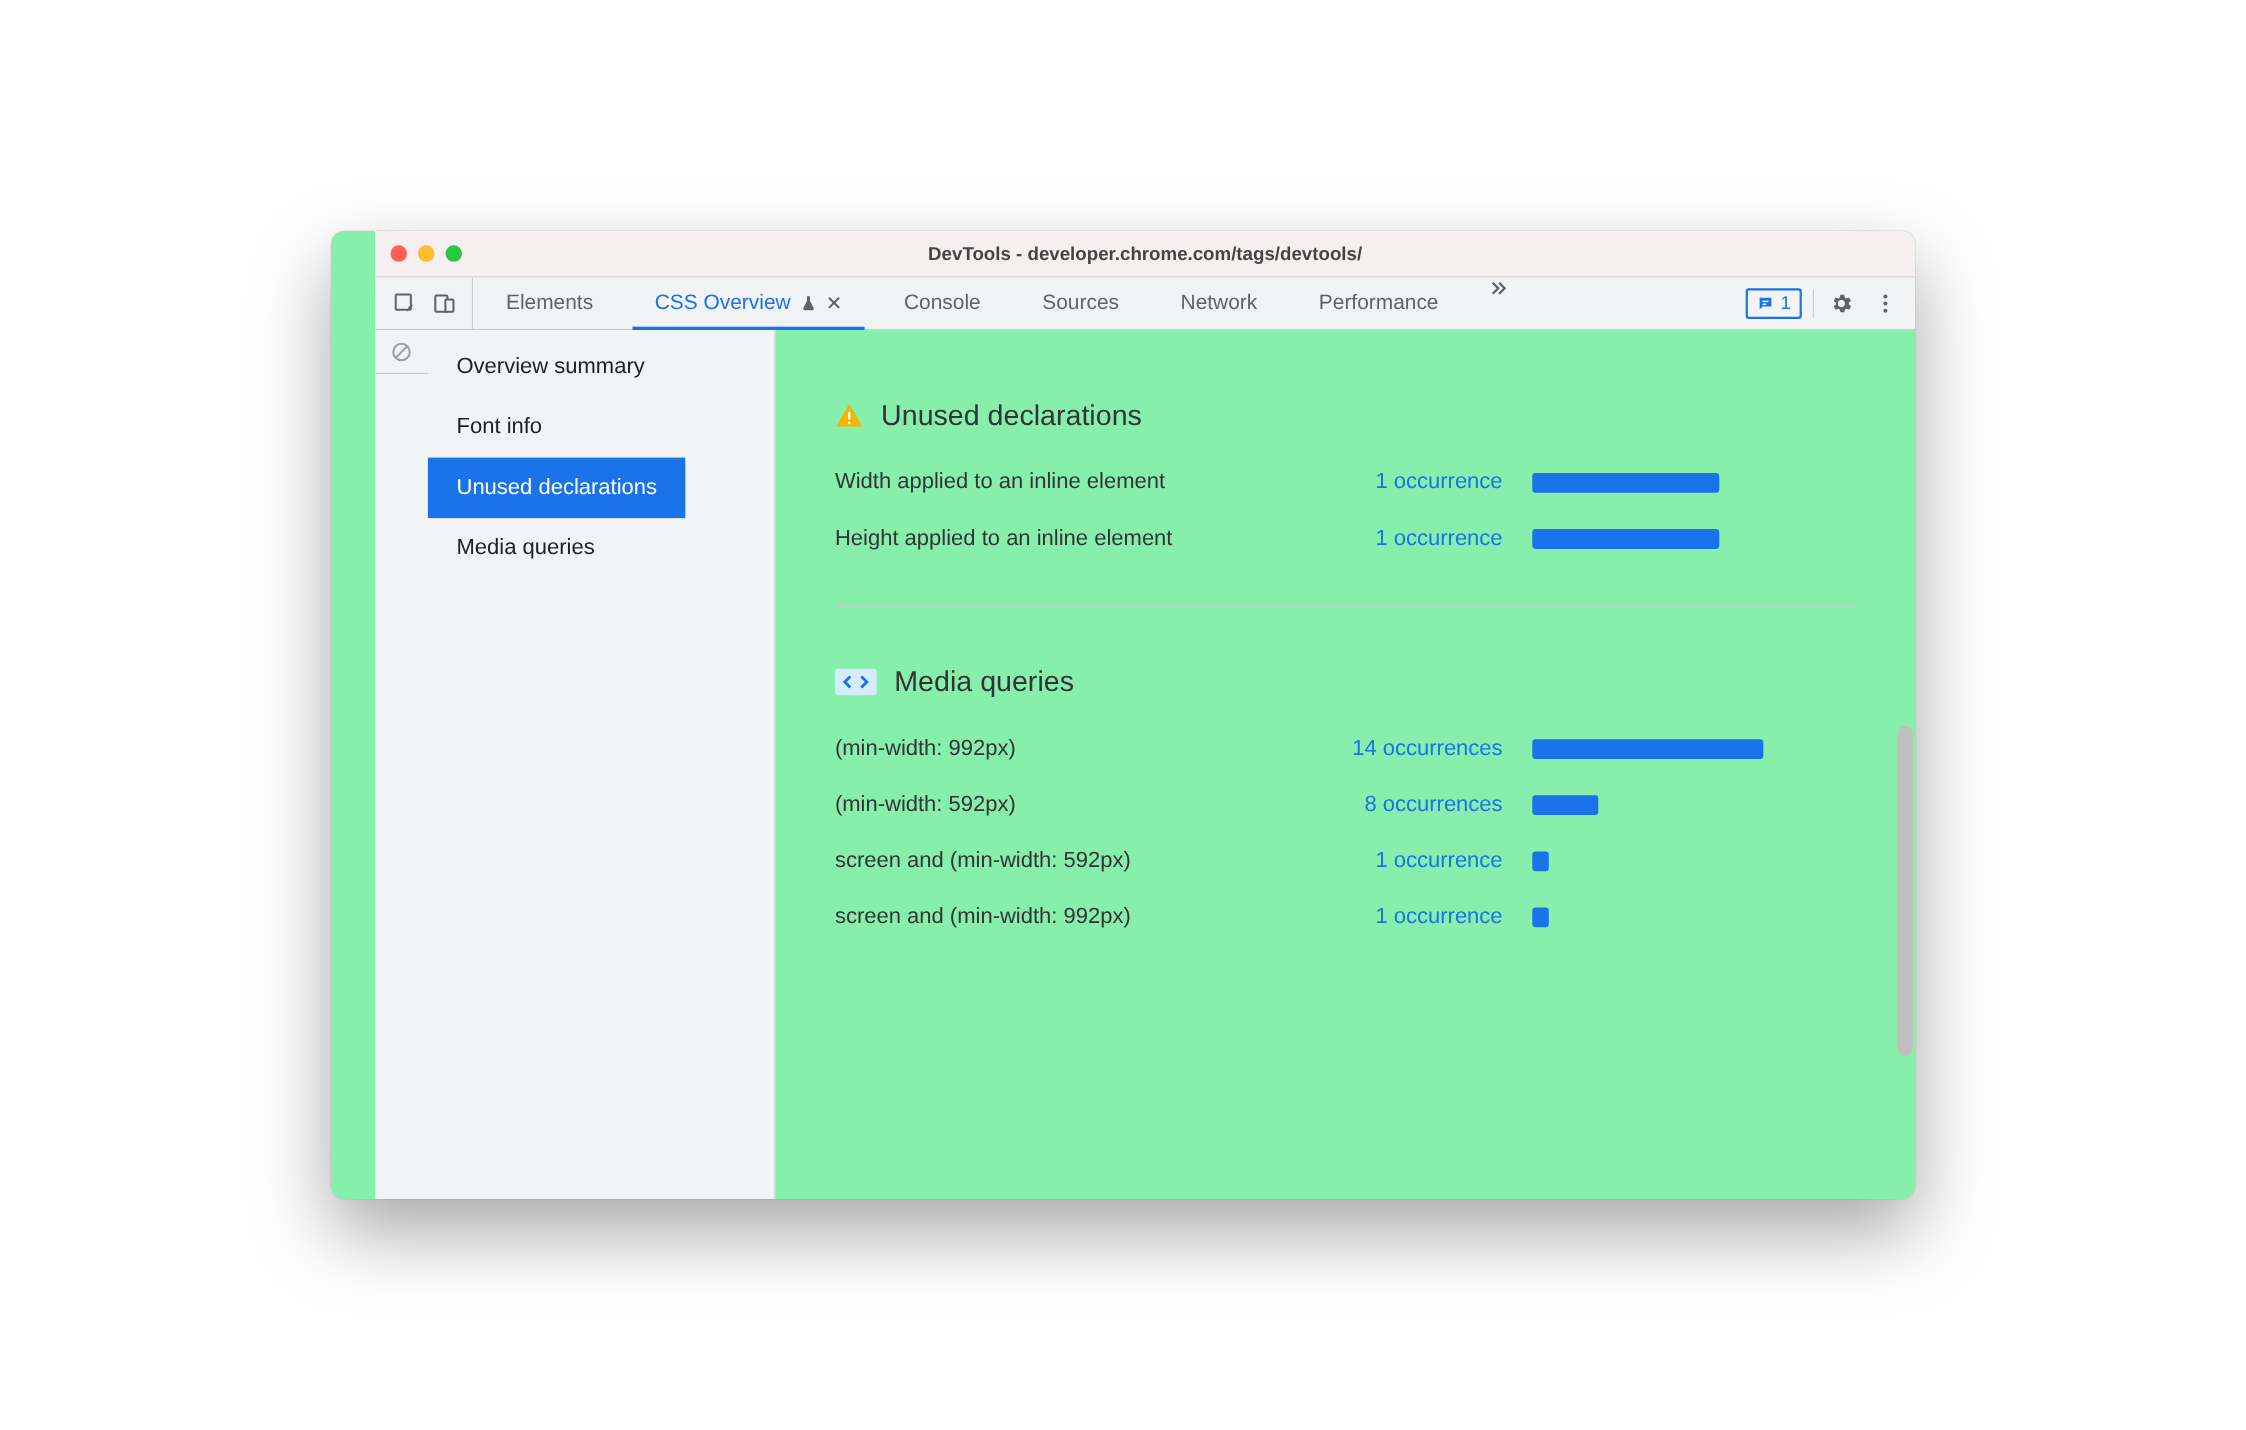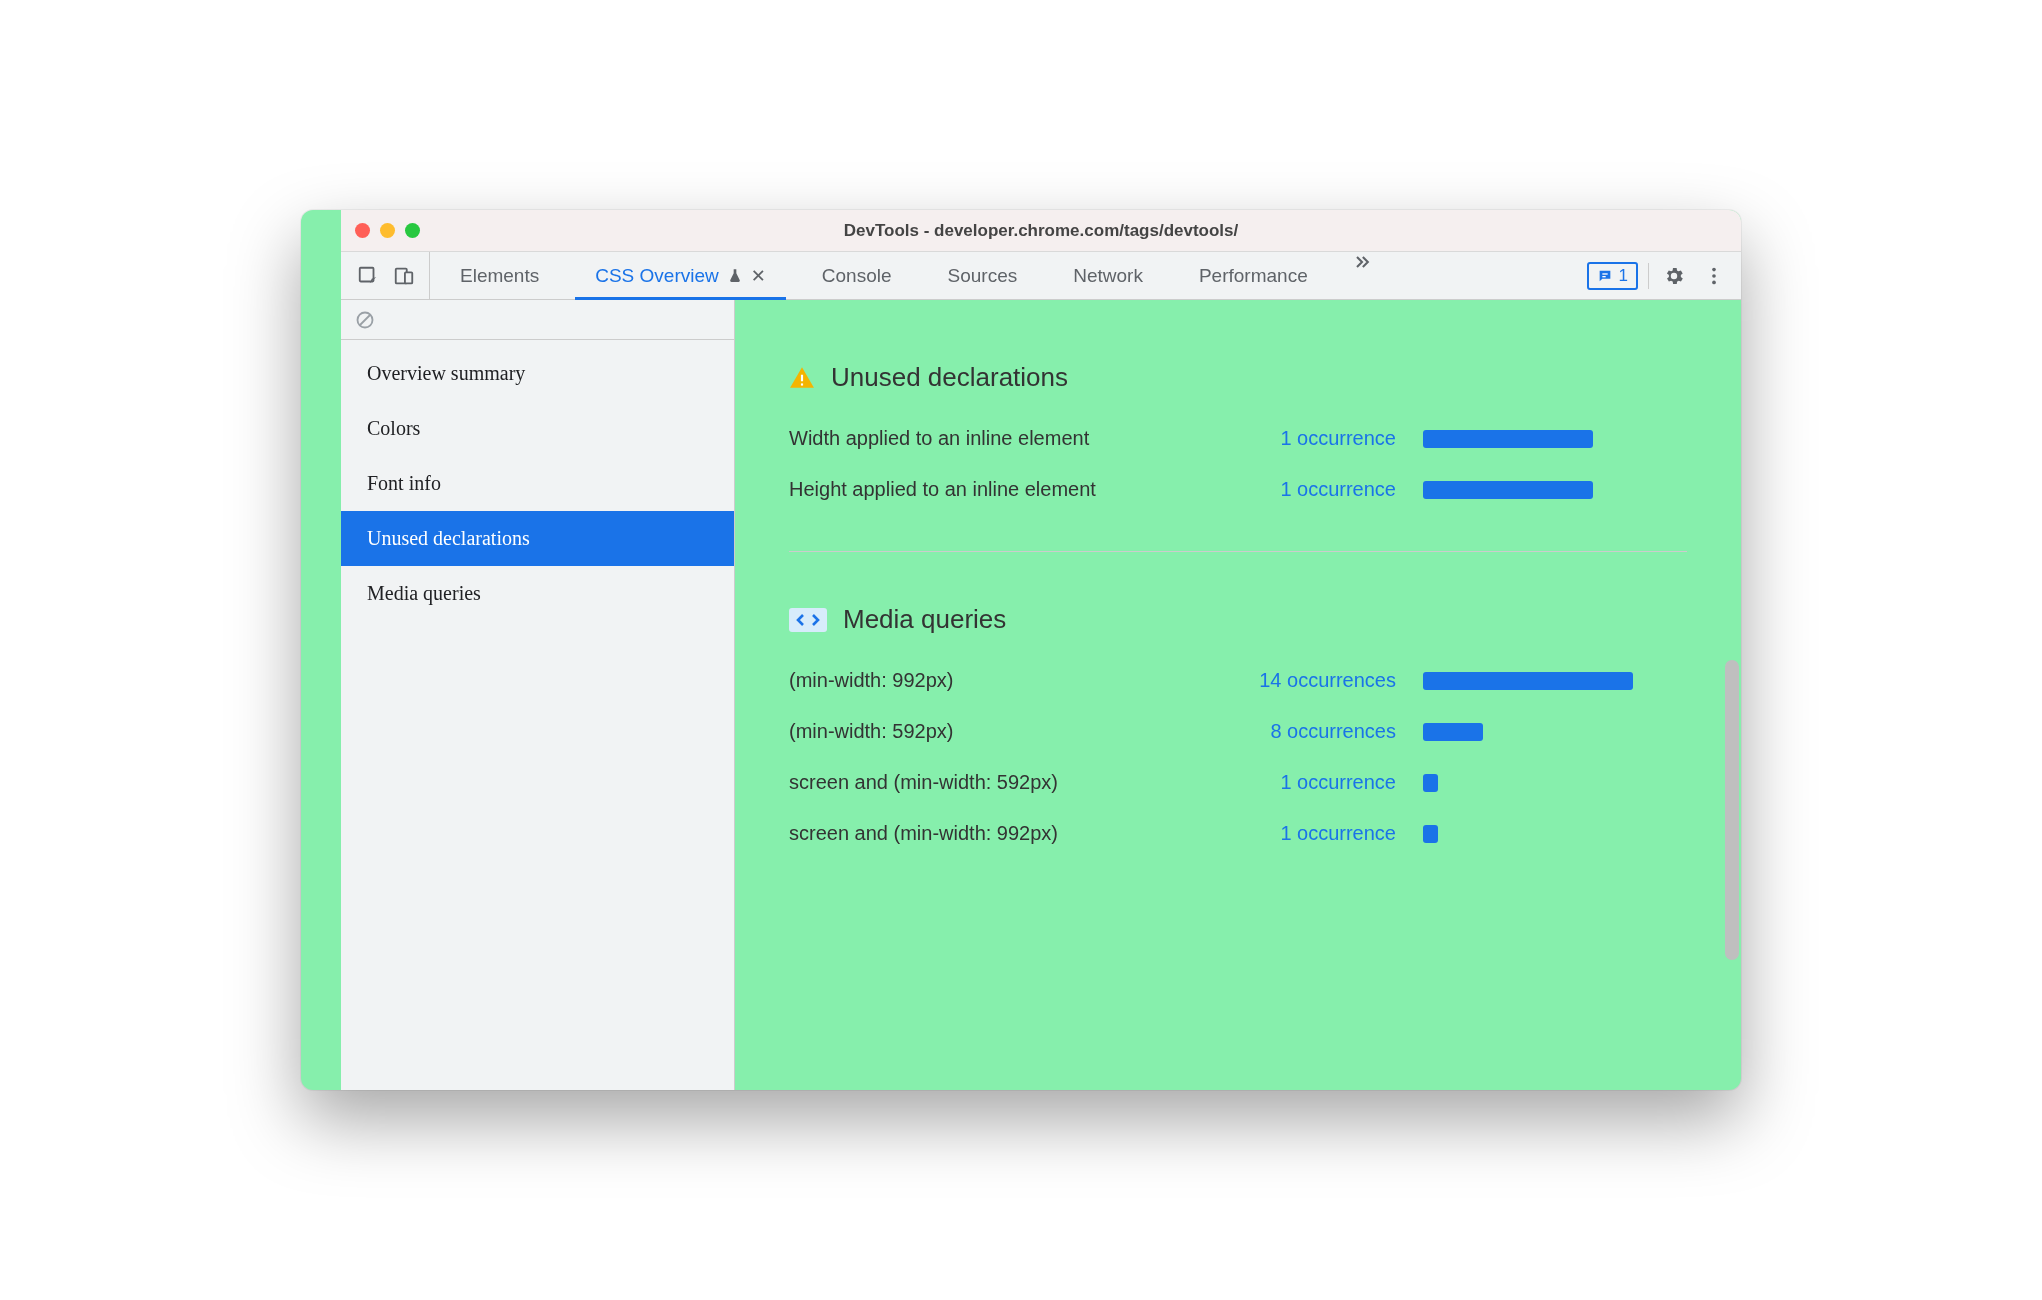--- a/index.html
+++ b/index.html
@@ -81,24 +81,23 @@
   .pill {
     display:flex; align-items:center; gap:6px;
     border:2px solid #1a73e8; border-radius:3px;
     color:#1a73e8; padding:2px 8px; font-size:17px; font-weight:500;
   }
   .divider-v { width:1px; height:26px; background:#ccc; }
   .gear, .kebab { color:#5f6368; }
 
   .content { flex:1; display:flex; overflow:hidden; }
   .sidebar {
-    width:394px; background:#f1f3f4; border-right:1px solid #ccc;
-    display:flex; flex-direction:column;
+    width:364px; background:#f1f3f4; border-right:1px solid #ccc;
+    display:flex; flex-direction:row;
     overflow:hidden;
-    font-family:Liberation Serif, serif;
   }
   .sidebar-top {
     height:40px; display:flex; align-items:center; padding:0 14px;
     border-bottom:1px solid #ccc;
     color:#888;
   }
   .nav { display:flex; flex-direction:column; padding-top:6px; }
   .nav-item {
     padding: 16px 26px;
     font-size: 20px;
@@ -237,23 +236,20 @@
         <span>
           <svg width="20" height="20" viewBox="0 0 24 24" fill="none" stroke="#9aa0a6" stroke-width="2.2">
               <circle cx="12" cy="12" r="9"></circle>
               <line x1="6" y1="18" x2="18" y2="6"></line>
             </svg>
         </span>
       </div>
       <div class="nav">
         <div class="nav-item">
           <span>Overview summary</span>
-        </div>
-        <div class="nav-item">
-          <span>Colors</span>
         </div>
         <div class="nav-item">
           <span>Font info</span>
         </div>
         <div class="nav-item selected">
           <span>Unused declarations</span>
         </div>
         <div class="nav-item">
           <span>Media queries</span>
         </div>

